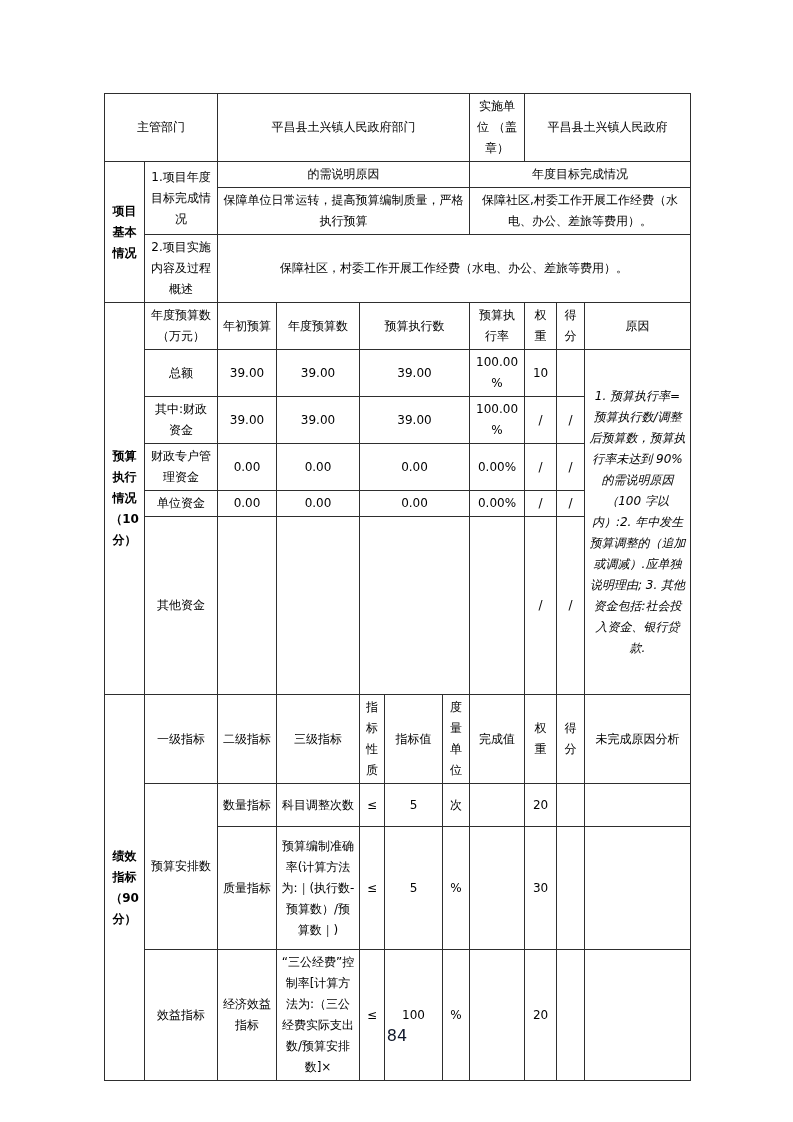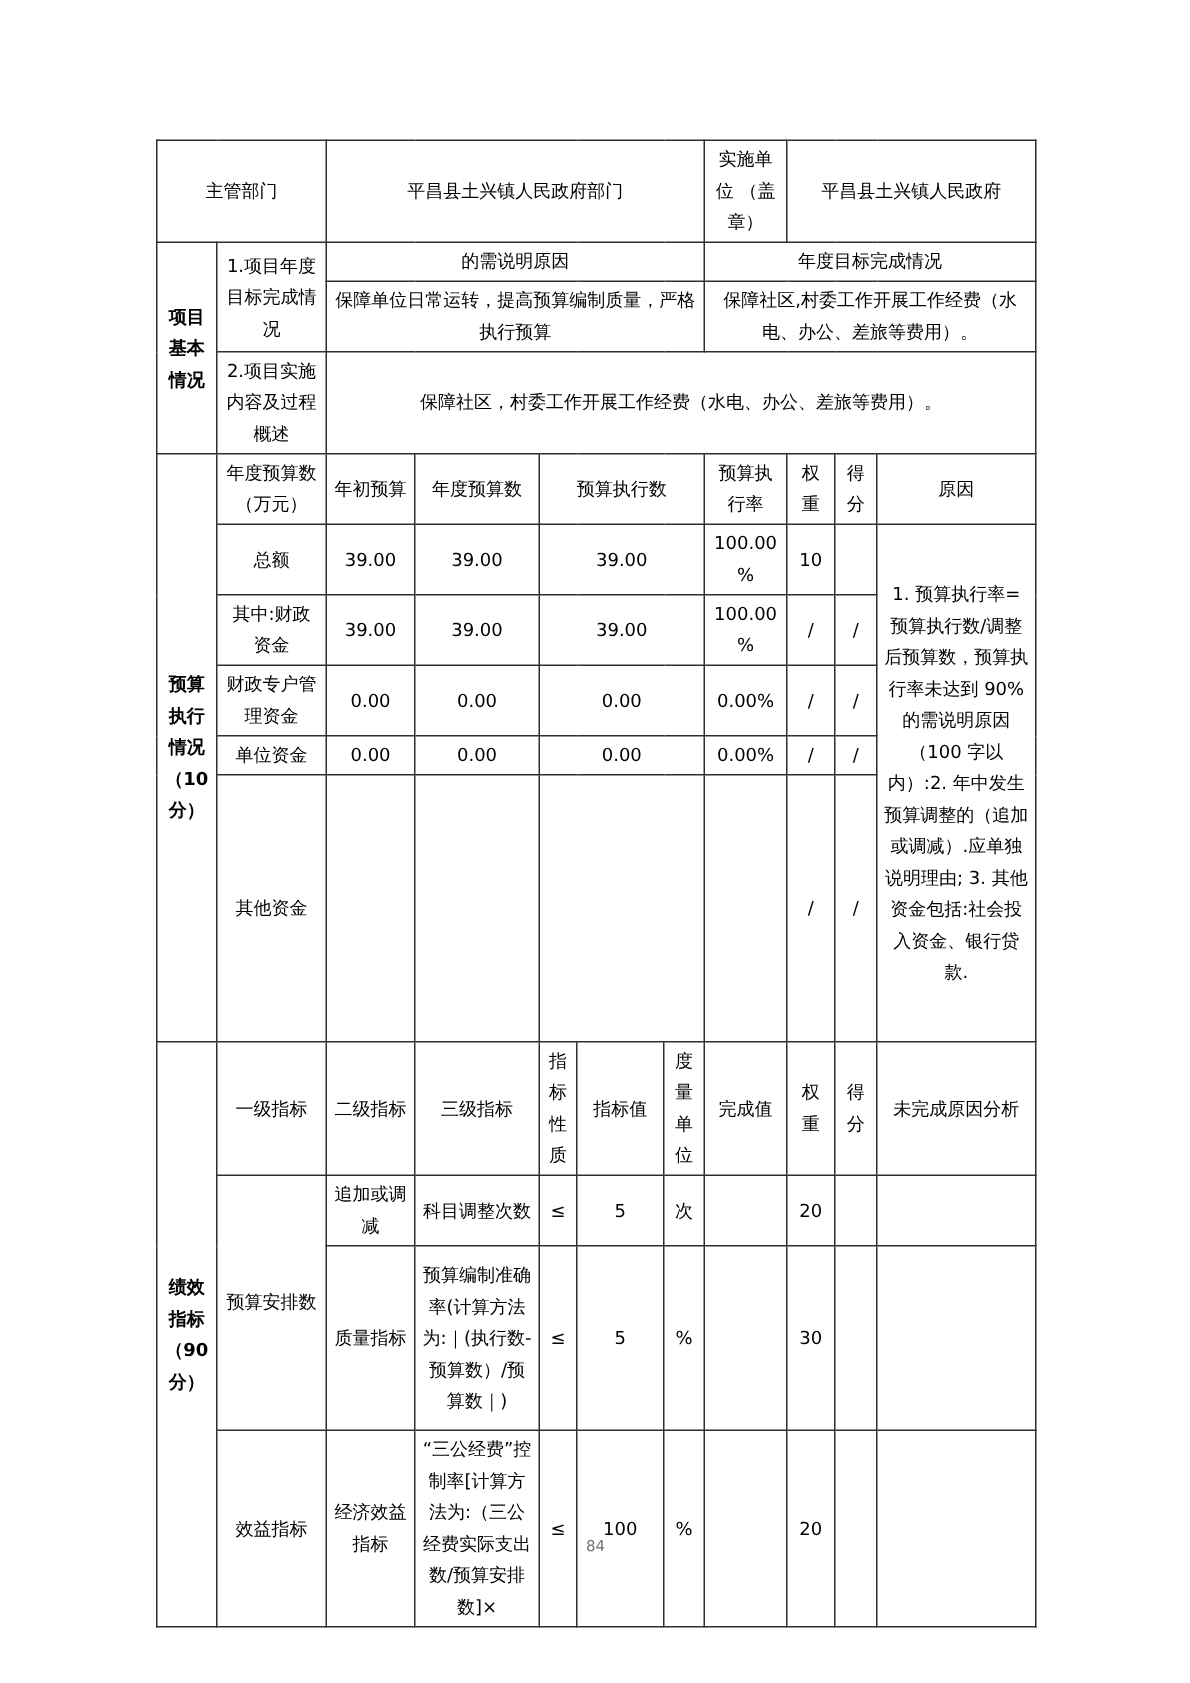--- a/index.html
+++ b/index.html
@@ -18,28 +18,28 @@
     padding:2px 4px;
     font-size:12px;
     line-height:1.75;
     text-align:center;
     vertical-align:middle;
     word-break:break-word;
     overflow:hidden;
   }
   td.left{text-align:left;margin-top:39px;}
   td.reason{
-    text-align:left;vertical-align:top;
+    font-style:italic;text-align:left;vertical-align:top;
     font-size:11.5px;line-height:1.95;padding:4px 5px;
   }
   td.seclabel{padding:2px 7px;font-weight:bold;}
   td.narrow{padding:2px 1px;}
   .pagenum{
     position:absolute;left:104px;top:1026px;width:586px;
-    text-align:center;font-size:10px;color:#737373;
+    text-align:center;font-size:16px;color:#0f172a;
   }
 </style>
 </head>
 <body>
 
 <div class="sheet">
 
   <table class="doc">
     <colgroup>
       <col style="width:40px">
@@ -144,21 +144,21 @@
       <td class="narrow">指标性质</td>
       <td>指标值</td>
       <td class="narrow">度量单位</td>
       <td>完成值</td>
       <td class="narrow">权重</td>
       <td class="narrow">得分</td>
       <td>未完成原因分析</td>
     </tr>
     <tr style="height:43px">
       <td rowspan="2">预算安排数</td>
-      <td>追加或调减</td>
+      <td>数量指标</td>
       <td>科目调整次数</td>
       <td class="narrow">≤</td>
       <td>5</td>
       <td class="narrow">次</td>
       <td></td>
       <td class="narrow">20</td>
       <td class="narrow"></td>
       <td></td>
     </tr>
     <tr style="height:123px">

